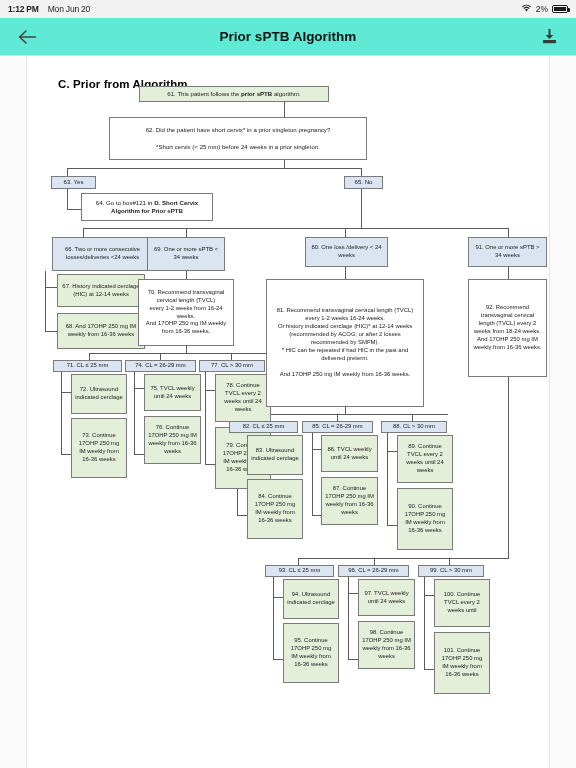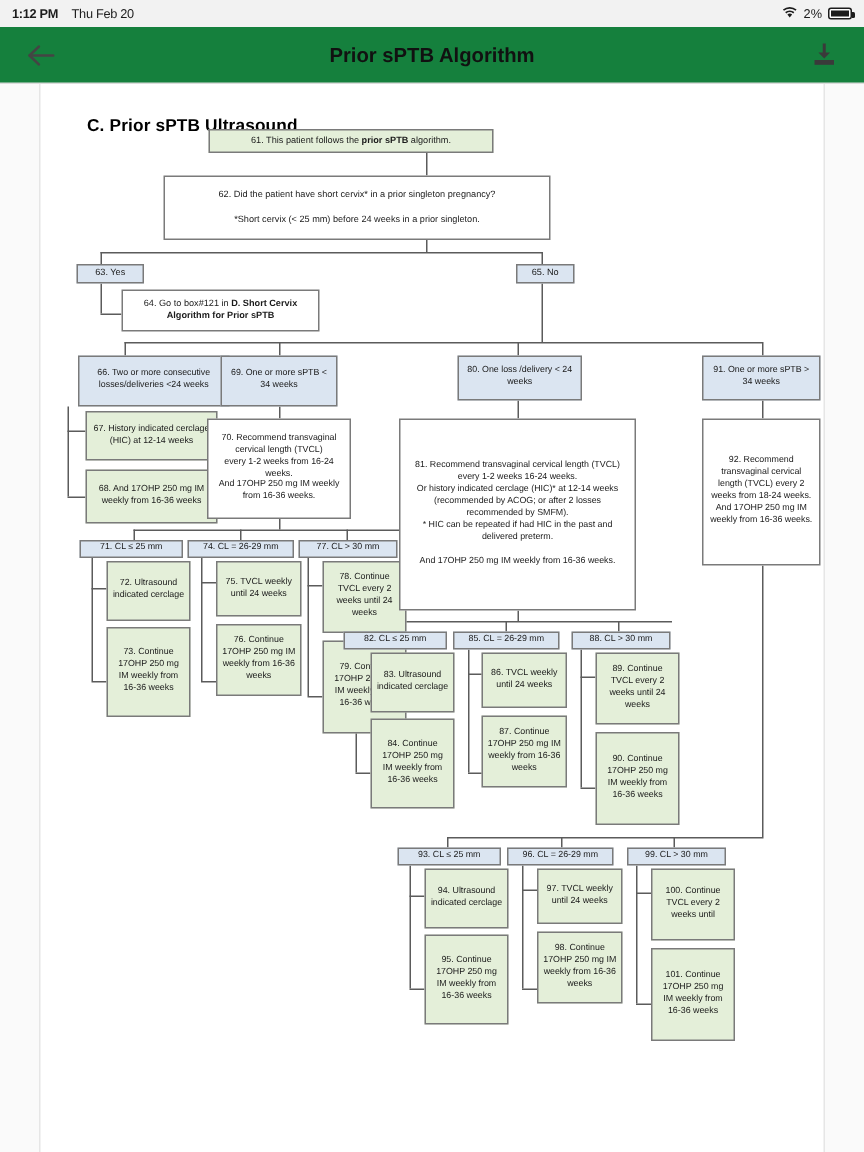--- a/index.html
+++ b/index.html
@@ -30,21 +30,21 @@
   }
   .batt::after {
     content: ""; position: absolute; right: -3px; top: 2px;
     width: 2px; height: 4px; background: #1c1c1c; border-radius: 0 1px 1px 0;
   }
   .batt i { position: absolute; left: 1px; top: 1px; bottom: 1px; width: 12px; background: #1c1c1c; display: block; }
 
   
   .navbar {
     height: 38px;
-    background: #15803d;
+    background: #5eead4;
     border-bottom: 1px solid #dcdcdc;
     display: flex; align-items: center;
     position: relative;
     padding: 0 14px;
   }
   .nav-title {
     position: absolute; left: 0; right: 0; text-align: center;
     font-size: 13.5px; font-weight: 700; color: #111;
     pointer-events: none;
   }
@@ -94,21 +94,21 @@
 
   .ln { position: absolute; background: #5b5b5b; }
   .lnh { height: 1px; }
   .lnv { width: 1px; }
 </style>
 </head>
 <body>
 
 <div class="statusbar">
   <span class="sb-time">1:12 PM</span>
-  <span class="sb-date">Thu Feb 20</span>
+  <span class="sb-date">Mon Jun 20</span>
   <span class="sb-right">
     <span>
       <svg width="11" height="9" viewBox="0 0 11 9">
           <path d="M5.5 7.6 L7.1 5.6 A2.6 2.6 0 0 0 3.9 5.6 Z" fill="#1c1c1c"></path>
           <path d="M1.3 2.8 A6.4 6.4 0 0 1 9.7 2.8" stroke="#1c1c1c" stroke-width="1.1" fill="none"></path>
           <path d="M2.8 4.5 A4.2 4.2 0 0 1 8.2 4.5" stroke="#1c1c1c" stroke-width="1.1" fill="none"></path>
         </svg>
     </span>
     <span class="sb-pct">2%</span>
     <span class="batt">
@@ -130,21 +130,21 @@
       <path d="M8.5 1 V8.6" stroke="#3a3a3a" stroke-width="2" fill="none"></path>
       <path d="M4.6 7 L8.5 11 L12.4 7 Z" fill="#3a3a3a"></path>
       <rect x="2" y="12" width="13" height="3.2" fill="#3a3a3a"></rect>
     </svg>
   </div>
 </div>
 
 <div class="scroll-area">
   <div class="page-card">
 
-    <div class="doc-title">C. Prior sPTB Ultrasound</div>
+    <div class="doc-title">C. Prior from Algorithm</div>
 
     <div class="chart">
 
       <div class="ln lnv" style="left:257px; top:46px; height:15px;"></div>
 
       <div class="ln lnv" style="left:257px; top:104px; height:8px;"></div>
       <div class="ln lnh" style="left:40px; top:112px; width:295px;"></div>
       <div class="ln lnv" style="left:40px; top:112px; height:8px;"></div>
       <div class="ln lnv" style="left:334px; top:112px; height:8px;"></div>
 

